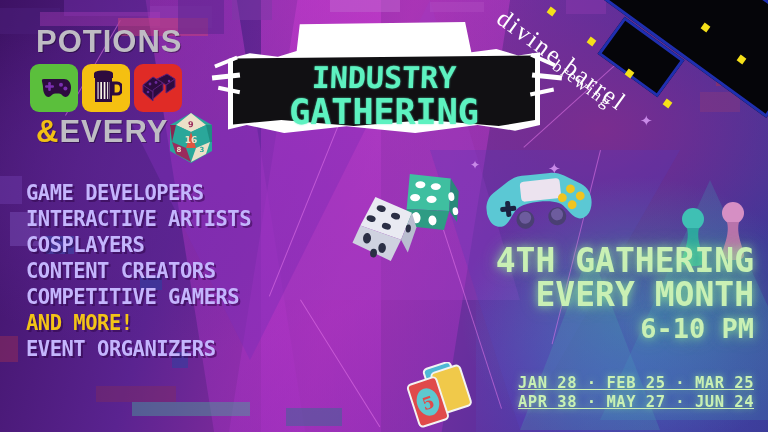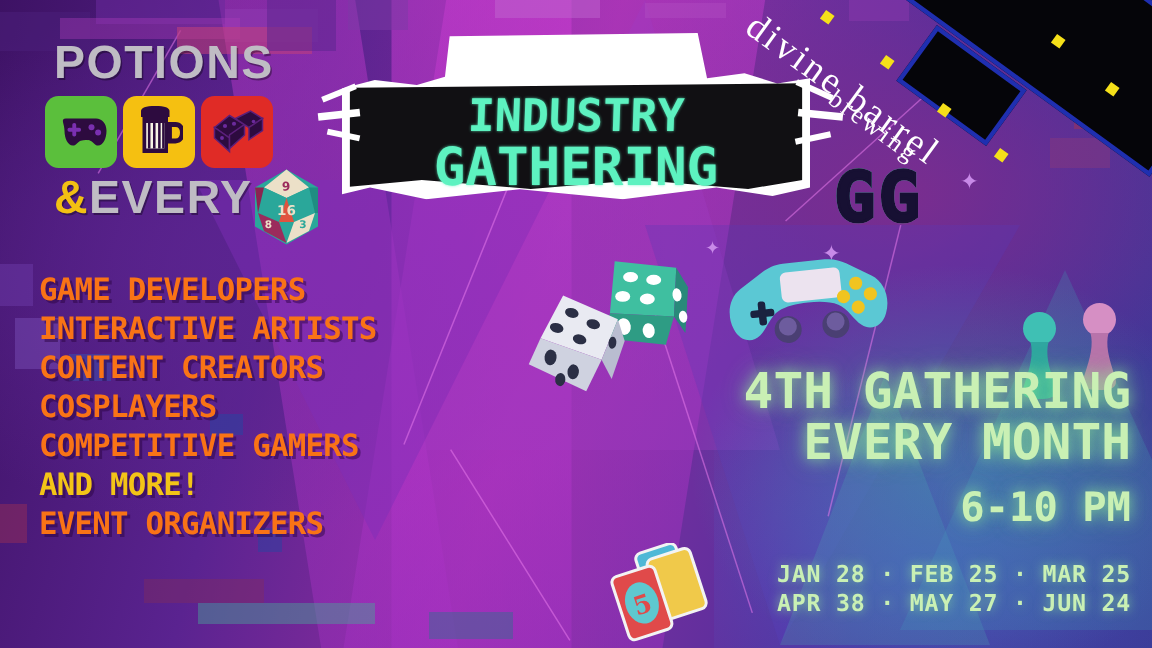--- a/index.html
+++ b/index.html
@@ -162,53 +162,54 @@
   .star{ position:absolute; color:#c88ae8; font-size:15px; }
 
   
   .calls{ position:absolute; left:26px; top:180px; }
   .call-line{
     font-family:"DejaVu Sans Mono", monospace;
     font-weight:bold;
     font-size:20.5px;
     line-height:26px;
     letter-spacing:-0.5px;
-    color:#f97316;
+    color:#c4b5fd;
     white-space:nowrap;
     text-shadow:2px 2px 0 rgba(40,0,60,.45);
   }
   .call-line.hl{ color:#f3c417; }
 
   
   .when{ position:absolute; right:14px; top:244px; text-align:right; }
   .when-line{
     font-family:"DejaVu Sans Mono", monospace;
     font-weight:bold;
     color:#c9f0b4;
     letter-spacing:0px;
     line-height:1.02;
     white-space:nowrap;
     text-shadow:0 0 9px rgba(150,245,150,.75), 0 0 18px rgba(120,230,140,.45);
   }
   .when-1{ font-size:33px; }
   .when-2{ font-size:33px; }
-  .when-3{ font-size:27px; margin-top:14px;}
+  .when-3{ font-size:27px; margin-top:4px;}
   .dates{
     position:absolute; right:14px; top:374px;
     text-align:right;
   }
   .date-line{
     font-family:"DejaVu Sans Mono", monospace;
     font-weight:bold;
     font-size:15.5px;
     line-height:19px;
     letter-spacing:0.5px;
     color:#c9f0b4;
     white-space:nowrap;
     text-shadow:0 0 7px rgba(150,245,150,.7);
+    text-decoration:underline;
   }
 
   
   .prop{ position:absolute; }
 </style>
 </head>
 <body>
 
 <div id="poster">
 
@@ -342,30 +343,29 @@
   <div class="banner-notch" style="left:604px; top:34px; width:74px; height:46px; transform:rotate(36deg);"></div>
   <div class="banner-text">divine barrel</div>
   <div class="banner-text2">brewing</div>
   <div class="ybit" style="left:548px; top:8px;"></div>
   <div class="ybit" style="left:588px; top:38px;"></div>
   <div class="ybit" style="left:626px; top:70px;"></div>
   <div class="ybit" style="left:664px; top:100px;"></div>
   <div class="ybit" style="left:702px; top:24px;"></div>
   <div class="ybit" style="left:738px; top:56px;"></div>
 
-  <div class="gg">GG</div>
   <div class="star" style="left:640px; top:112px;">✦</div>
   <div class="star" style="left:548px; top:160px;">✦</div>
   <div class="star" style="left:470px; top:158px; font-size:12px;">✦</div>
 
   <div class="calls">
     <div class="call-line">GAME DEVELOPERS</div>
     <div class="call-line">INTERACTIVE ARTISTS</div>
+    <div class="call-line">COSPLAYERS</div>
     <div class="call-line">CONTENT CREATORS</div>
-    <div class="call-line">COSPLAYERS</div>
     <div class="call-line">COMPETITIVE GAMERS</div>
     <div class="call-line hl">AND MORE!</div>
     <div class="call-line">EVENT ORGANIZERS</div>
   </div>
 
   <div class="prop" style="left:392px; top:170px;">
     <svg width="70" height="66" viewBox="0 0 70 66" style="transform:rotate(-8deg)">
       <polygon points="22,2 62,12 56,44 14,36" fill="#3fbfa0"></polygon>
       <polygon points="14,36 56,44 48,62 8,52" fill="#2e9c84"></polygon>
       <polygon points="56,44 62,12 68,26 62,56" fill="#29897a"></polygon>

